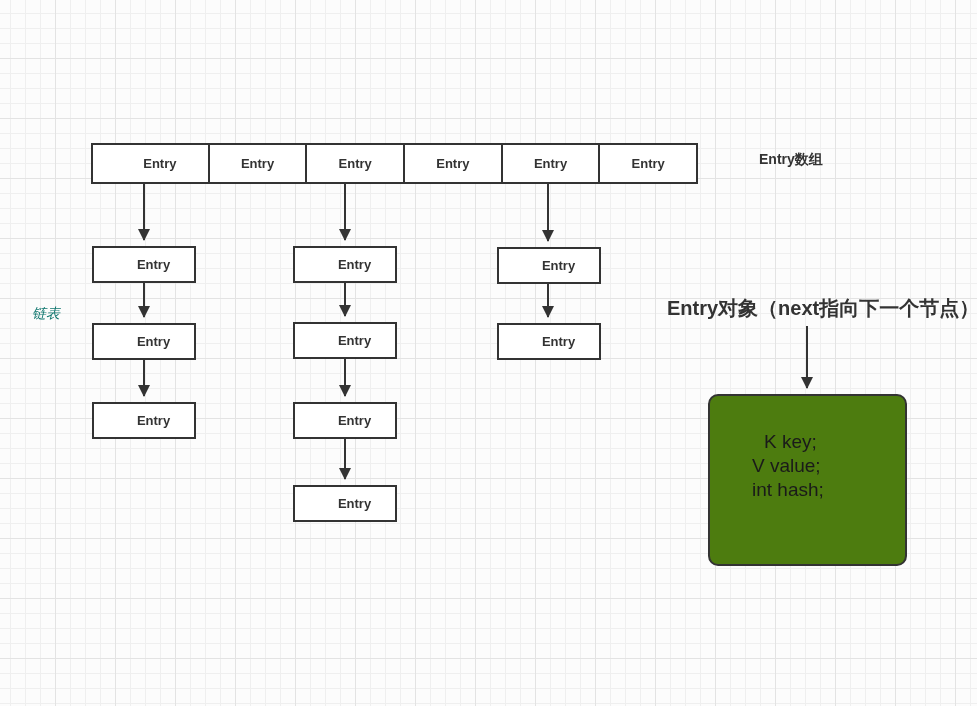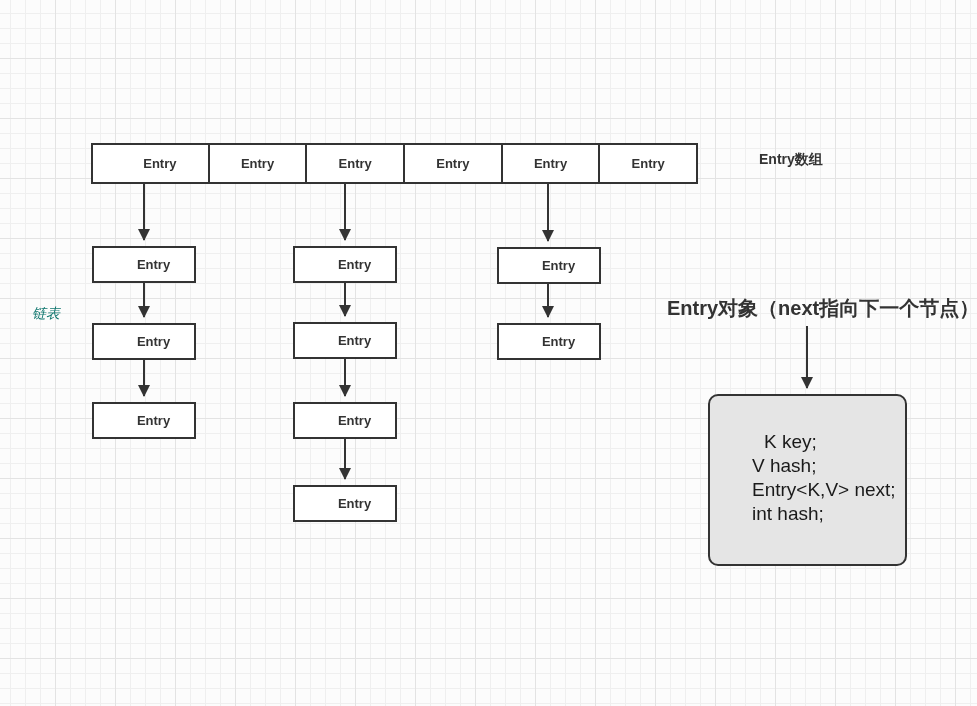--- a/index.html
+++ b/index.html
@@ -88,21 +88,21 @@
     color: #333;
     white-space: nowrap;
   }
 
   
   .object-box {
     left: 708px; top: 394px;
     width: 199px; height: 172px;
     border: 2px solid #333;
     border-radius: 10px;
-    background: #e5e5e5;
+    background: #4d7c0f;
     box-sizing: border-box;
     padding: 34px 0 0 42px;
     color: #1a1a1a;
   }
   .object-box .code-line {
     font-size: 19px;
     line-height: 24px;
     white-space: nowrap;
   }
   .object-box .code-line:first-child { margin-left: 12px; }
@@ -150,16 +150,15 @@
 
 <div class="abs node" style="left:497px; top:247px;">Entry</div>
 <div class="abs node" style="left:497px; top:323px;">Entry</div>
 
 <div class="abs lbl-array">Entry数组</div>
 <div class="abs lbl-list">链表</div>
 <div class="abs lbl-object">Entry对象（next指向下一个节点）</div>
 
 <div class="abs object-box">
   <div class="code-line">K key;</div>
-  <div class="code-line">V hash;</div>
-  <div class="code-line">Entry&lt;K,V&gt; next;</div>
+  <div class="code-line">V value;</div>
   <div class="code-line">int hash;</div>
 </div>
 
 </body></html>

